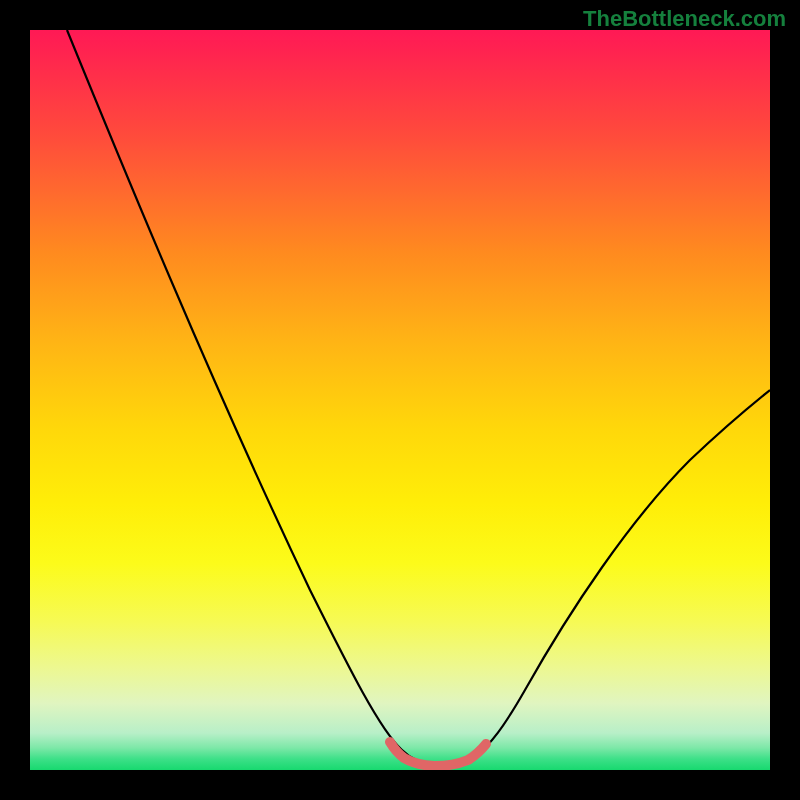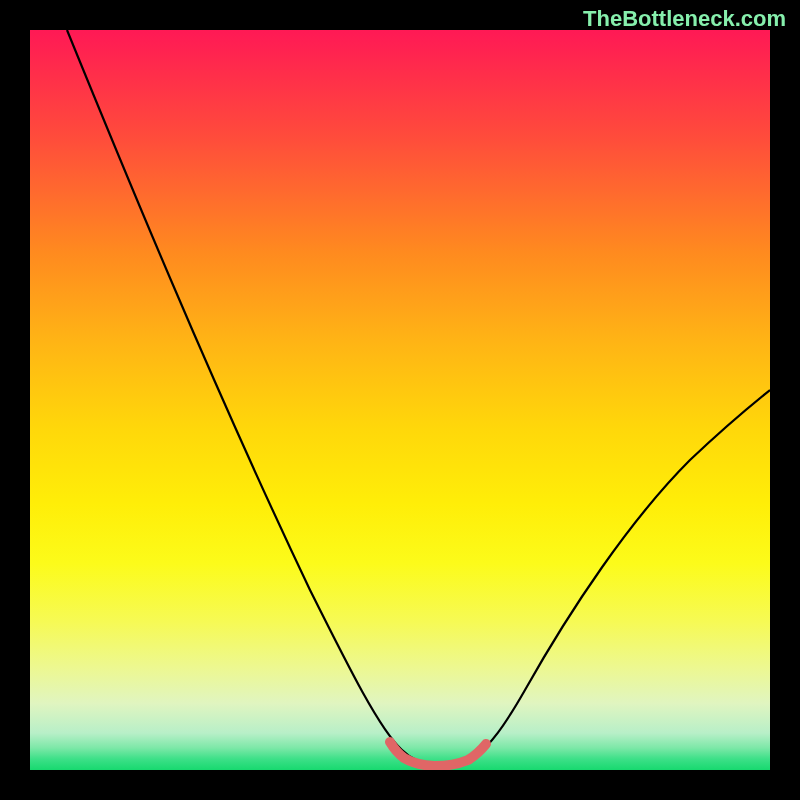--- a/index.html
+++ b/index.html
@@ -8,21 +8,21 @@
     height: 800px;
     background: #000;
     position: relative;
     font-family: Arial, sans-serif;
     overflow: hidden;
   }
   .watermark {
     position: absolute;
     top: 6px;
     right: 14px;
-    color: #86efac;
+    color: #15803d;
     font-size: 22px;
     font-weight: bold;
     z-index: 10;
   }
   .plot-area {
     position: absolute;
     left: 30px;
     top: 30px;
     width: 740px;
     height: 740px;

